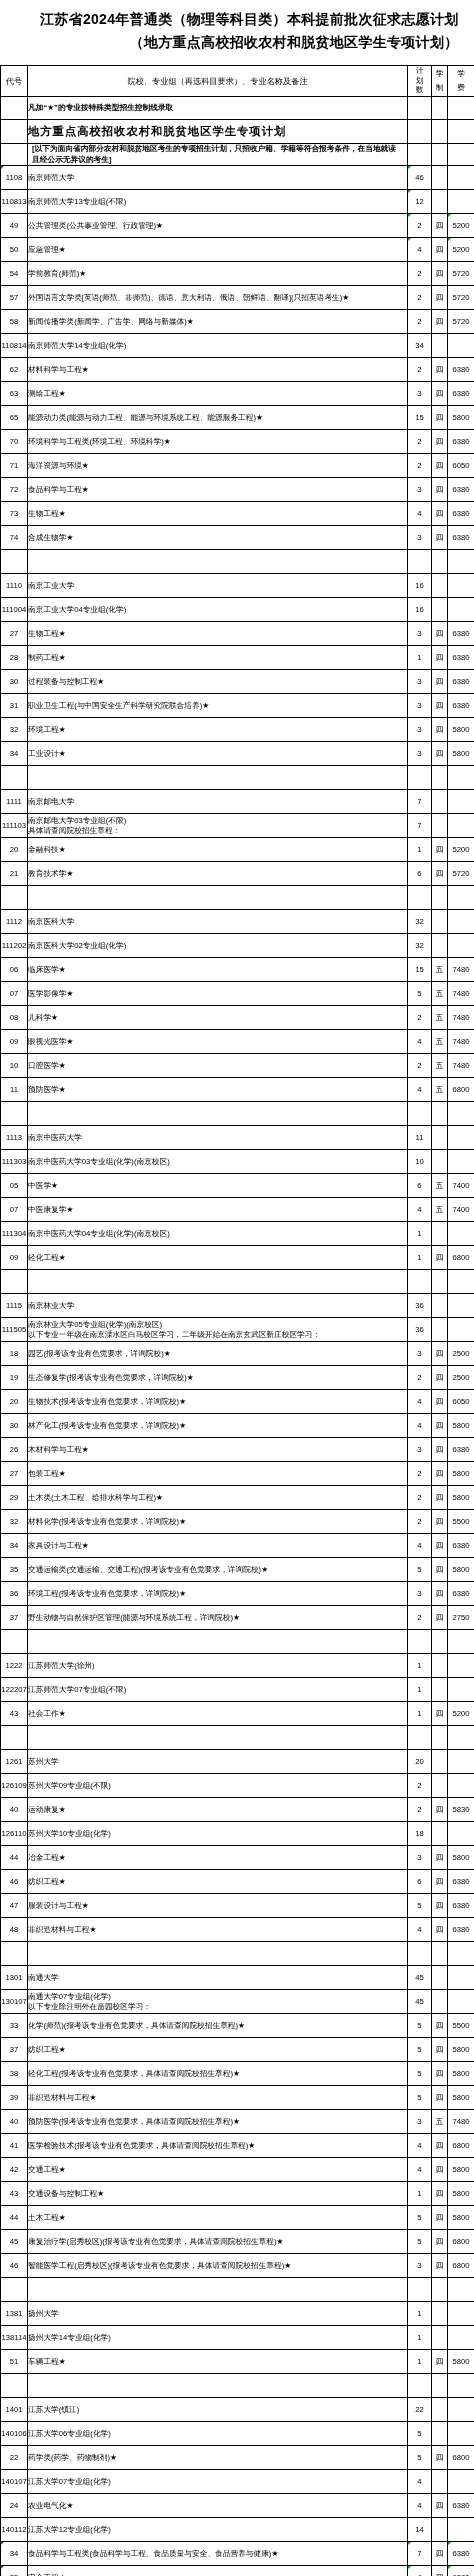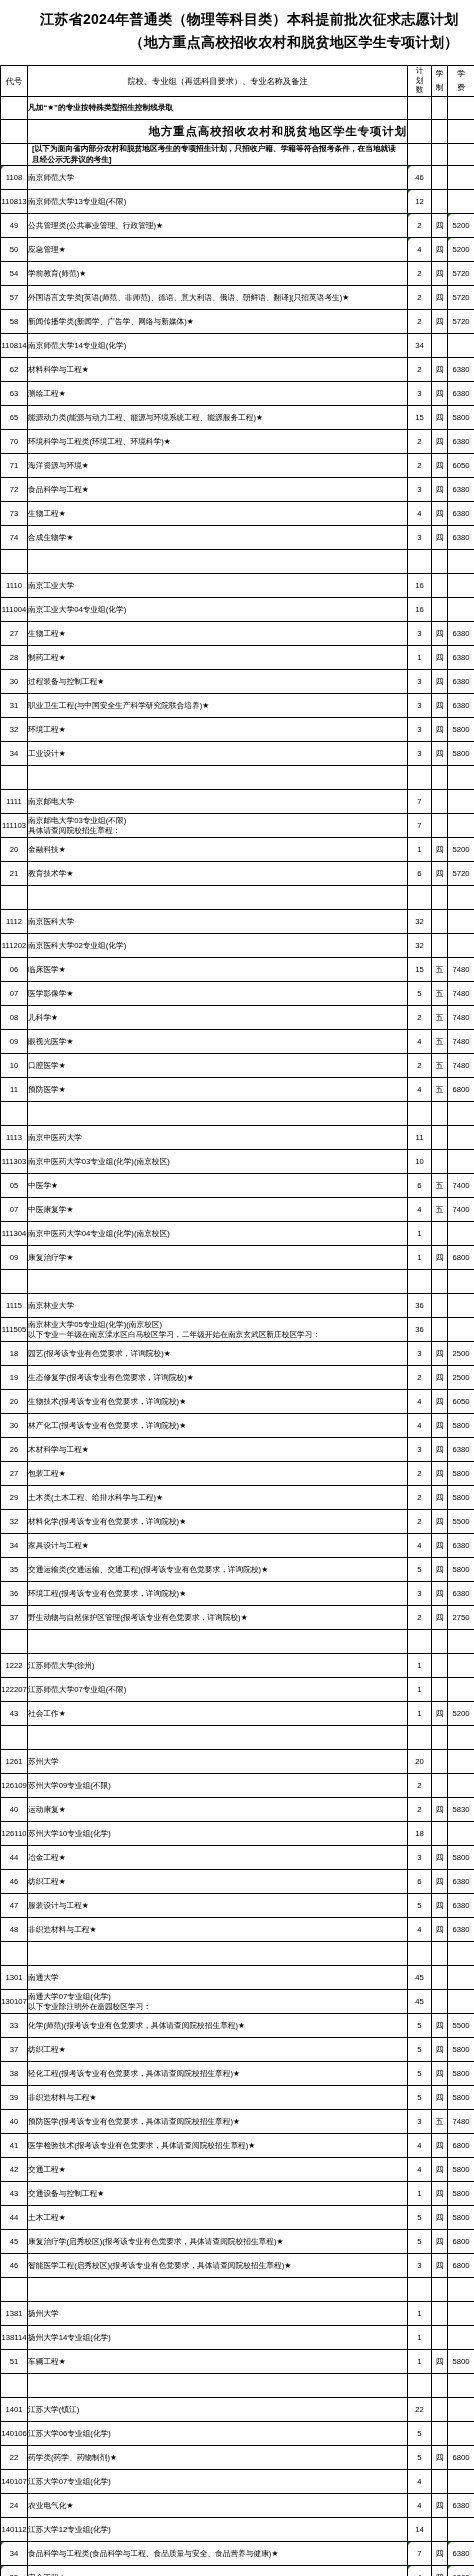--- a/index.html
+++ b/index.html
@@ -51,21 +51,21 @@
     font-size:7.7px;
     line-height:1.1;
   }
 
   tr.note-row{height:23px;}
   tr.note-row td.name{
     font-weight:bold;font-size:7.7px;vertical-align:middle;
   }
   tr.section-row{height:24px;}
   tr.section-row td.name{
-    text-align:right;font-weight:bold;font-size:11.3px;letter-spacing:1px;vertical-align:middle;
+    text-align:left;font-weight:bold;font-size:11.3px;letter-spacing:1px;vertical-align:middle;
   }
   tr.bracket-row{height:22px;}
   tr.bracket-row td.name{
     font-weight:bold;font-size:7.7px;line-height:1.35;vertical-align:middle;padding:0 4.1px;
   }
 
   tr.data-row{height:24px;}
   tr.data-row td{font-size:7.7px;vertical-align:middle;}
   td.code,td.plan,td.dur,td.fee{text-align:center;}
   td.name{text-align:left;padding-left:2.6px;padding-right:2.1px;line-height:1.25;}
@@ -541,21 +541,21 @@
           <td class="name">
             <div>南京中医药大学04专业组(化学)(南京校区)</div>
           </td>
           <td class="plan">1</td>
           <td class="dur"></td>
           <td class="fee"></td>
         </tr>
         <tr class="data-row">
           <td class="code">09</td>
           <td class="name">
-            <div>康复治疗学★</div>
+            <div>轻化工程★</div>
           </td>
           <td class="plan">1</td>
           <td class="dur">四</td>
           <td class="fee">6800</td>
         </tr>
         <tr class="data-row">
           <td class="code"></td>
           <td class="name"></td>
           <td class="plan"></td>
           <td class="dur"></td>
@@ -675,21 +675,21 @@
           <td class="name">
             <div>环境工程(报考该专业有色觉要求，详询院校)★</div>
           </td>
           <td class="plan">3</td>
           <td class="dur">四</td>
           <td class="fee">6380</td>
         </tr>
         <tr class="data-row">
           <td class="code">37</td>
           <td class="name">
-            <div>野生动物与自然保护区管理(报考该专业有色觉要求，详询院校)★</div>
+            <div>野生动物与自然保护区管理(能源与环境系统工程，详询院校)★</div>
           </td>
           <td class="plan">2</td>
           <td class="dur">四</td>
           <td class="fee">2750</td>
         </tr>
         <tr class="data-row">
           <td class="code"></td>
           <td class="name"></td>
           <td class="plan"></td>
           <td class="dur"></td>

